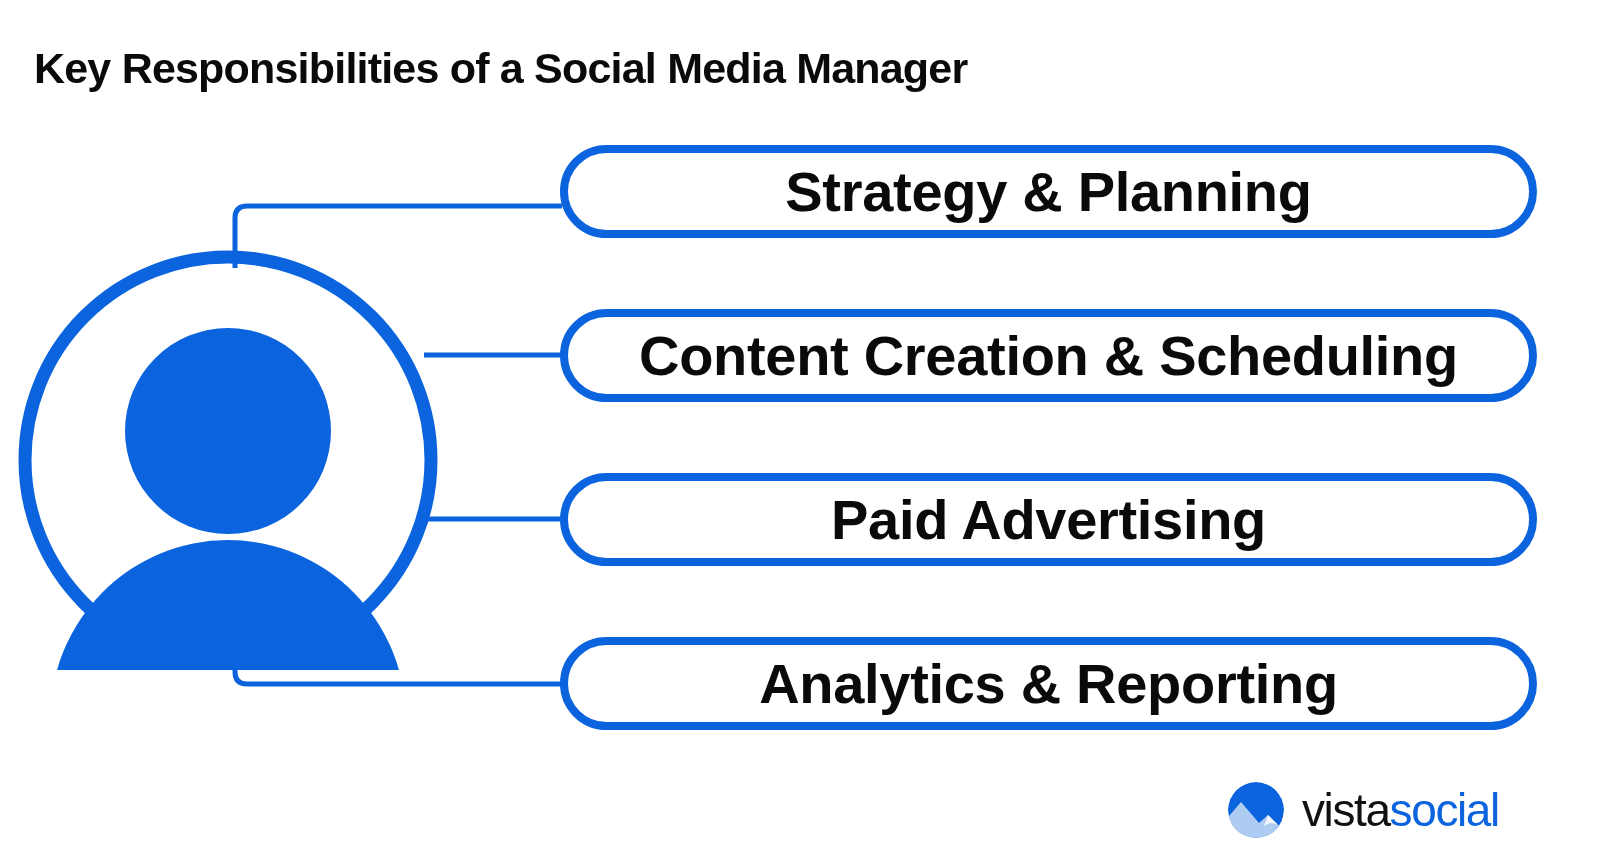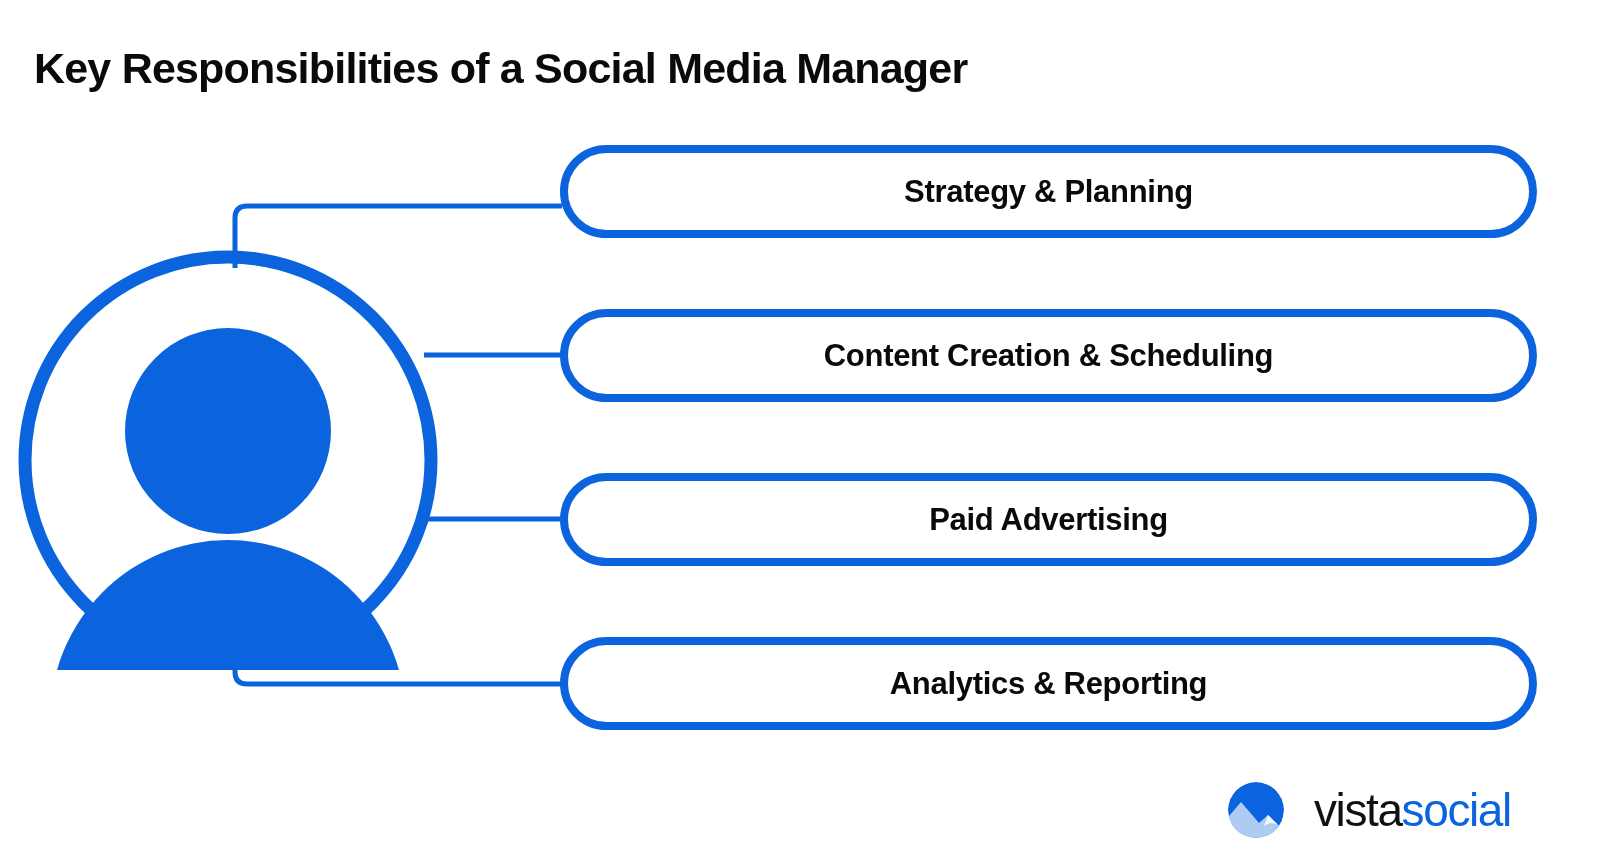--- a/index.html
+++ b/index.html
@@ -61,42 +61,42 @@
     height: 93px;
     box-sizing: border-box;
     border: 8px solid #0B63DE;
     border-radius: 48px;
     background: #ffffff;
     display: flex;
     align-items: center;
     justify-content: center;
   }
   .pill-label {
-    font-size: 31px;
+    font-size: 56px;
     font-weight: 700;
     letter-spacing: -0.3px;
     color: #0a0a0a;
     white-space: nowrap;
     line-height: 1;
     font-family: "Liberation Sans", "DejaVu Sans", sans-serif;
   }
   #pill-0 { top: 145px; }
   #pill-1 { top: 309px; }
   #pill-2 { top: 473px; text-align: center; }
   #pill-3 { top: 637px; }
 
   
   #brand {
     position: absolute;
     left: 1228px;
     top: 779px;
     height: 62px;
     display: flex;
     align-items: center;
-    gap: 30px;
+    gap: 18px;
   }
   #brand-mark {
     width: 56px;
     height: 56px;
     flex: 0 0 auto;
   }
   #brand-wordmark {
     font-size: 46px;
     font-weight: 500;
     letter-spacing: -1.4px;

